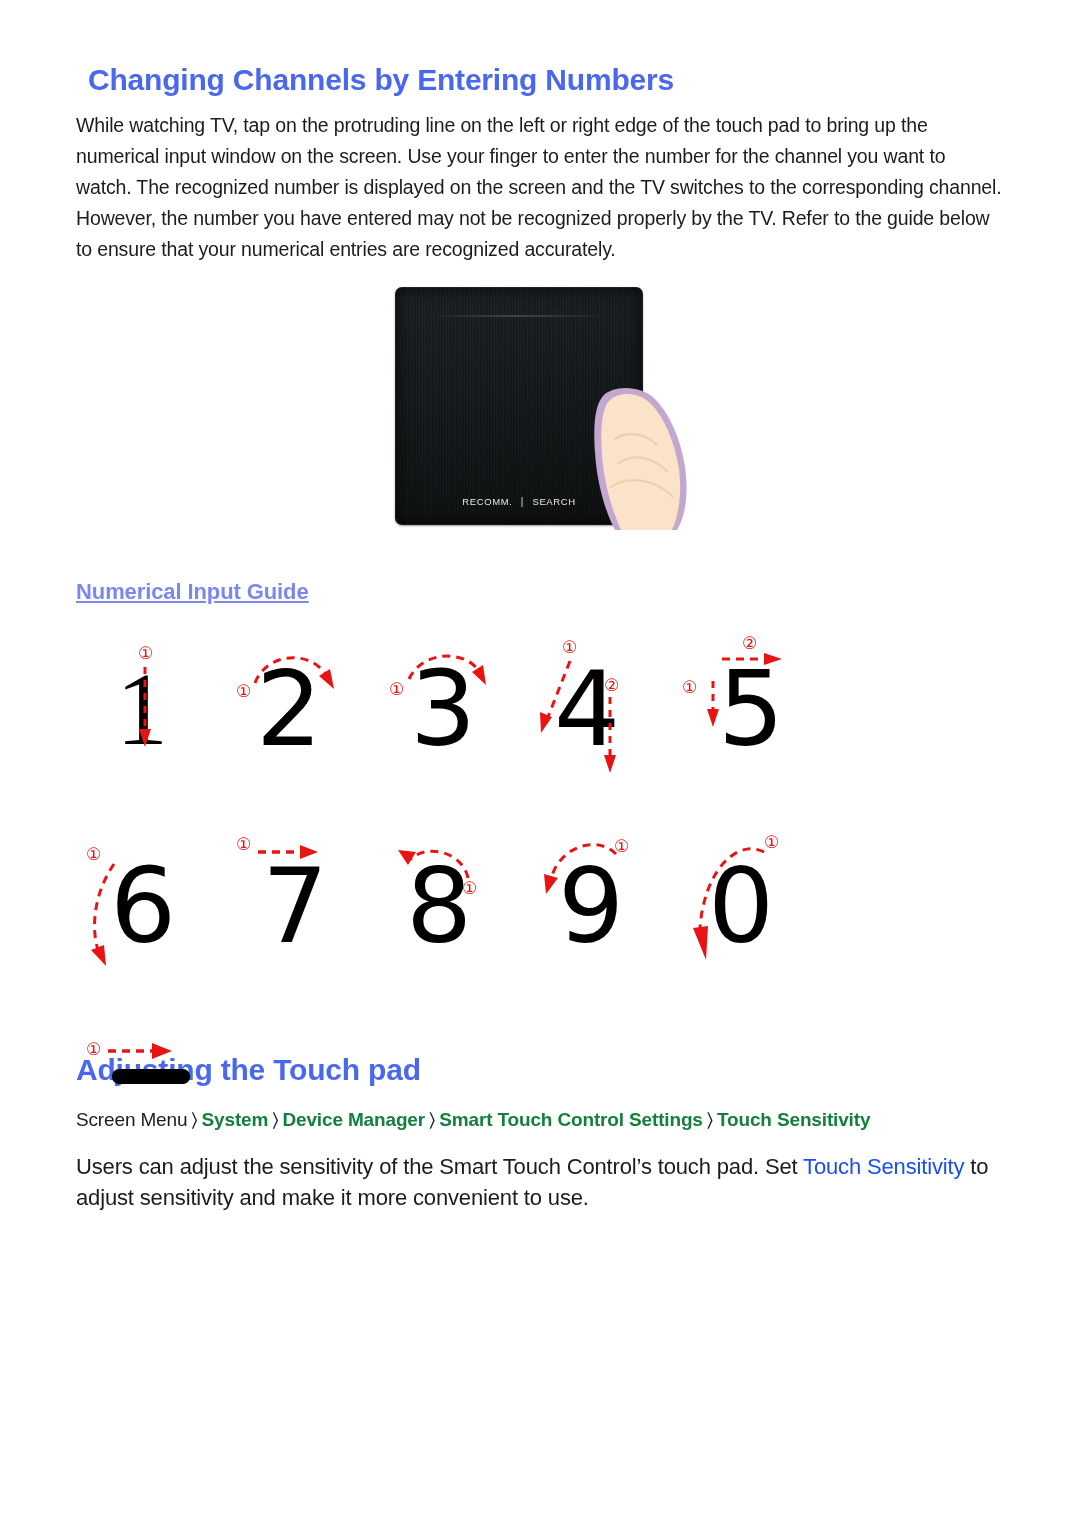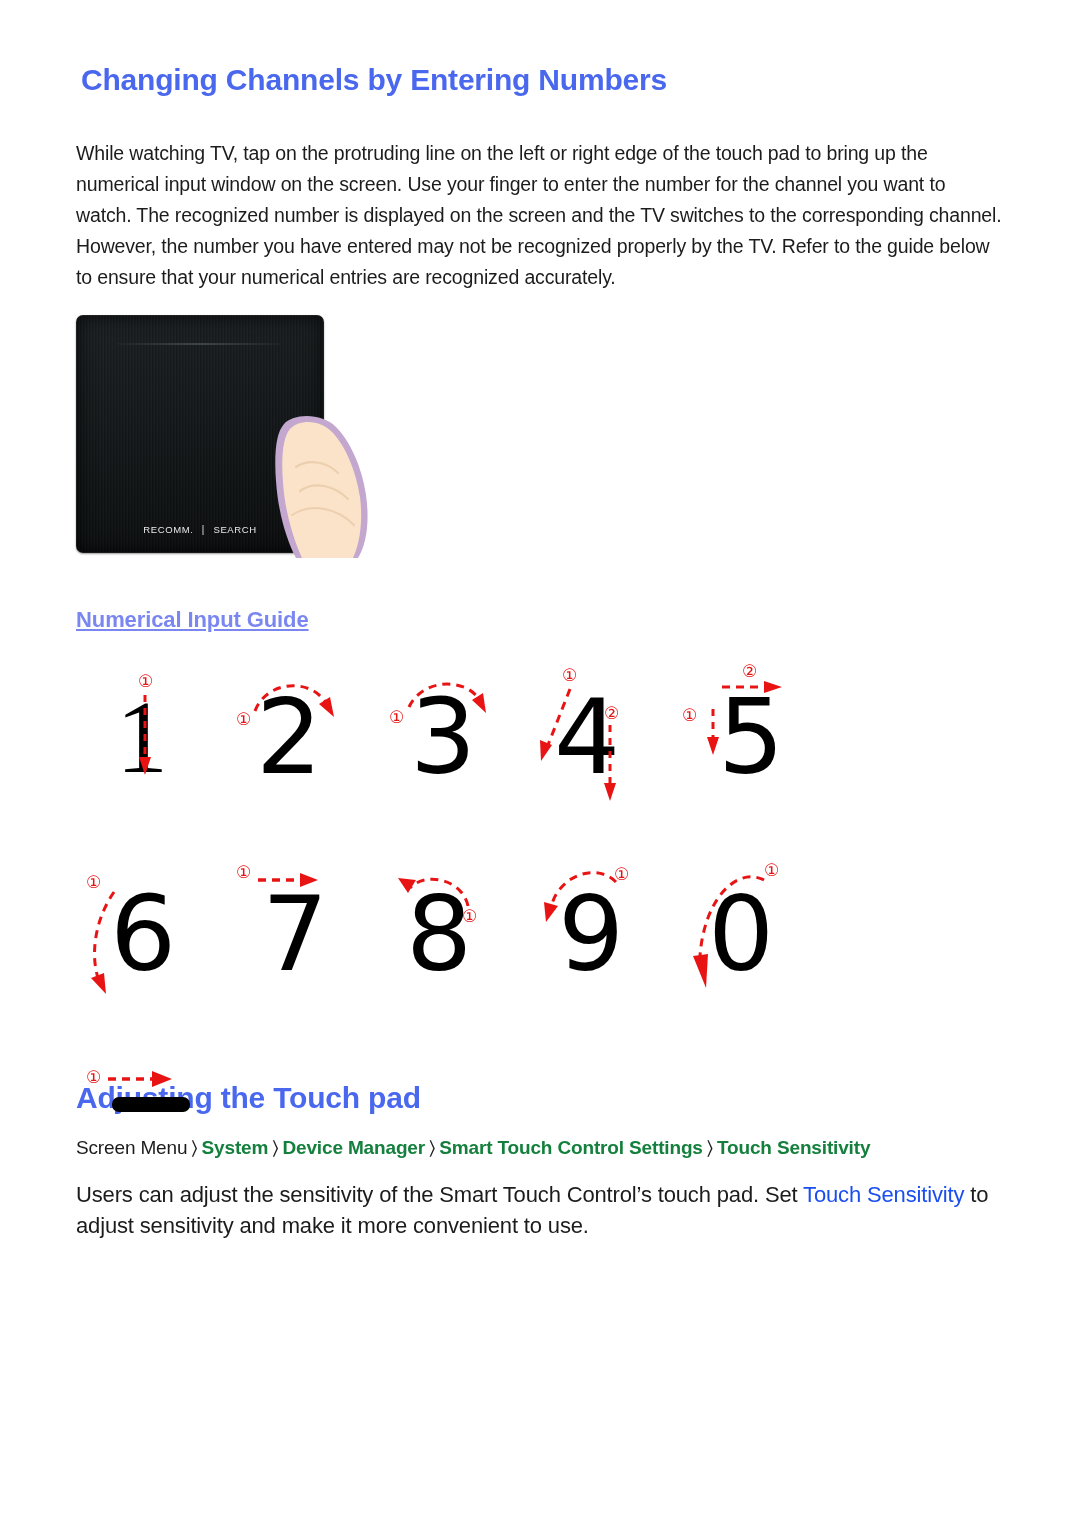--- a/index.html
+++ b/index.html
@@ -11,36 +11,36 @@
     color:#1a1a1a;
     position:relative;
     overflow:hidden;
   }
   .page { position:relative; width:1080px; height:1527px; padding:0 76px; }
 
   h1.page-title {
     font-size:30px;
     font-weight:bold;
     color:#4a68ee;
-    margin:62px 0 0 5px;
+    margin:62px 0 0 12px;
     letter-spacing:-0.2px;
     line-height:1.2;
   }
 
   p.body-copy {
     font-size:19.5px;
     line-height:31px;
     color:#1c1c1c;
-    margin:40px 0 0 0;
+    margin:12px 0 0 0;
     max-width:935px;
     letter-spacing:-0.15px;
   }
 
   
-  .figure-wrap { margin-top:22px; display:flex; flex-direction:row; align-items:center; }
+  .figure-wrap { margin-top:22px; display:flex; flex-direction:column; align-items:center; }
   .touchpad-scene { position:relative; width:290px; height:240px; }
   .touchpad {
     position:absolute; left:0; top:0;
     width:248px; height:238px;
     border-radius:7px;
     background:
       repeating-linear-gradient(90deg,
         rgba(255,255,255,0.045) 0px, rgba(255,255,255,0.0) 1px,
         rgba(0,0,0,0.25) 2px, rgba(255,255,255,0.03) 3px),
       linear-gradient(170deg,#1d2124 0%, #15191b 45%, #0b0d0e 100%);

